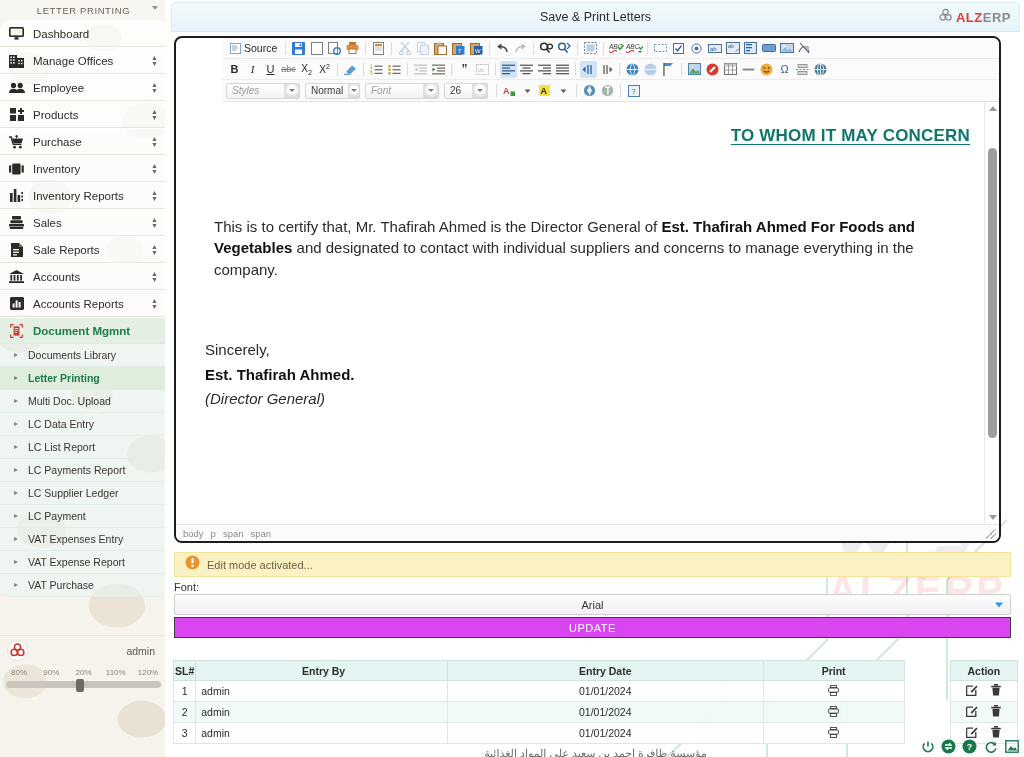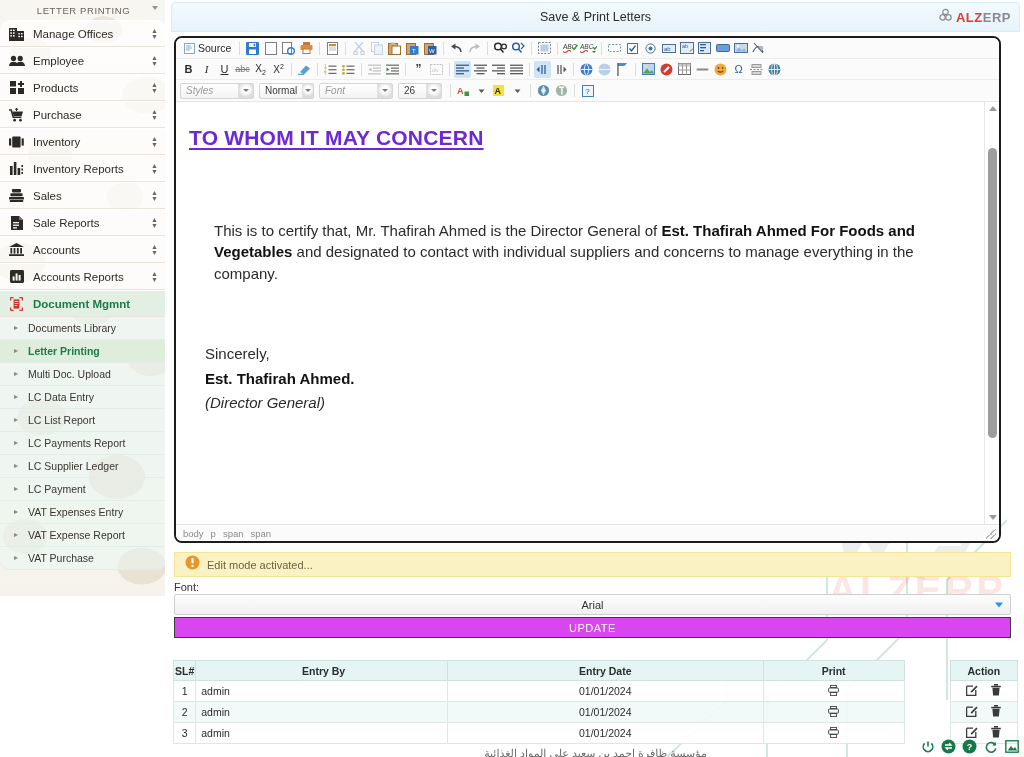--- a/index.html
+++ b/index.html
@@ -7,21 +7,21 @@
     margin: 0; padding: 0;
     width: 1024px; height: 757px;
     overflow: hidden;
     font-family: "Liberation Sans", sans-serif;
     background: #ffffff;
   }
   .app { position: relative; width: 1024px; height: 757px; display: flex; }
 
   
   .sidebar {
-    width: 167px; height: 596px; position: relative;
+    width: 167px; height: 757px; position: relative;
     background: #f7f5f0;
     overflow: hidden;
     flex: 0 0 167px;
   }
   .sidebar-bg {
     position: absolute; inset: 0;
     background:
       radial-gradient(ellipse 34px 26px at 18% 9%, #ece6da 0 60%, transparent 62%),
       radial-gradient(ellipse 30px 22px at 62% 5%, #eae3d6 0 60%, transparent 62%),
       radial-gradient(ellipse 40px 30px at 88% 16%, #ece6da 0 60%, transparent 62%),
@@ -153,21 +153,21 @@
   .editor-wrap {
     position: relative; z-index: 3;
     margin: 4px 23px 0 7px;
     background: #ffffff;
     border: 2px solid #1c1c1c;
     border-radius: 8px;
     height: 507px;
     display: flex; flex-direction: column;
     overflow: hidden;
   }
-  .tb { background: #fbfbfb; border-bottom: 1px solid #e4e4e4; }
+  .tb { background: #fbfbfb; border-bottom: 1px solid #e4e4e4; margin-left: 46px; }
   .tb-row {
     display: flex; align-items: center; height: 21px;
     padding: 0 4px; gap: 1px;
   }
   .tb-row.r1 { border-bottom: 1px solid #ececec; }
   .tb-row.r2 { border-bottom: 1px solid #ececec; }
   .tb-btn {
     width: 17px; height: 17px;
     display: inline-flex; align-items: center; justify-content: center;
     border-radius: 2px; cursor: pointer; font-size: 10px;
@@ -194,21 +194,21 @@
     content: ""; width: 0; height: 0;
     border-left: 3px solid transparent; border-right: 3px solid transparent;
     border-top: 3.5px solid #7b7b7b;
   }
   .cmb-styles { width: 74px; } .cmb-para { width: 55px; }
   .cmb-font { width: 74px; } .cmb-size { width: 44px; }
 
   .doc-area { flex: 1; display: flex; position: relative; overflow: hidden; background: #fff; }
   .doc-page { flex: 1; padding: 18px 14px 0 13px; overflow: hidden; position: relative; }
   .doc-title {
-    text-align: left; font-size: 21px; font-weight: 700; color: #6d28d9;
+    text-align: right; font-size: 17px; font-weight: 700; color: #0f766e;
     text-decoration: underline; text-underline-offset: 3px; margin: 6px 0 0 0;
     letter-spacing: 0.2px;
   }
   .doc-body {
     margin-top: 70px; font-size: 15px; line-height: 1.42; color: #2b2b2b; margin-left: 25px;
   }
   .doc-body b { font-weight: 700; color: #111; }
   .doc-sign { margin-top: 58px; font-size: 15px; color: #2b2b2b; line-height: 1.65; margin-left: 16px; }
   .doc-sign .nm { font-weight: 700; color: #111; }
   .doc-sign .rl { font-style: italic; }
@@ -329,20 +329,30 @@
     <div class="sidebar-bg"></div>
     <div class="sidebar-inner">
 
       <div class="sb-header">
         <span class="sb-header-title">LETTER PRINTING</span>
         <span class="sb-header-caret"></span>
       </div>
 
       <ul class="menu-list">
 
+        <li class="menu-item">
+          <span class="menu-ico">
+            <svg width="15" height="13" viewBox="0 0 15 13">
+                <rect x="0" y="0" width="15" height="10" rx="1.5" fill="#2d2a26"></rect>
+                <rect x="1.6" y="1.6" width="11.8" height="6.8" fill="#f7f5f0"></rect>
+                <rect x="5.5" y="10.2" width="4" height="2.4" fill="#2d2a26"></rect>
+              </svg>
+          </span>
+          <span class="menu-label">Dashboard</span>
+        </li>
 
         <li class="menu-item">
           <span class="menu-ico">
             <svg width="15" height="14" viewBox="0 0 15 14">
                 <rect x="0" y="1" width="8" height="13" fill="#2d2a26"></rect>
                 <rect x="8" y="4" width="7" height="10" fill="#2d2a26"></rect>
                 <g fill="#f7f5f0">
                   <rect x="1.3" y="2.5" width="1.7" height="1.5"></rect>
                   <rect x="4" y="2.5" width="1.7" height="1.5"></rect>
                   <rect x="1.3" y="5.3" width="1.7" height="1.5"></rect>

